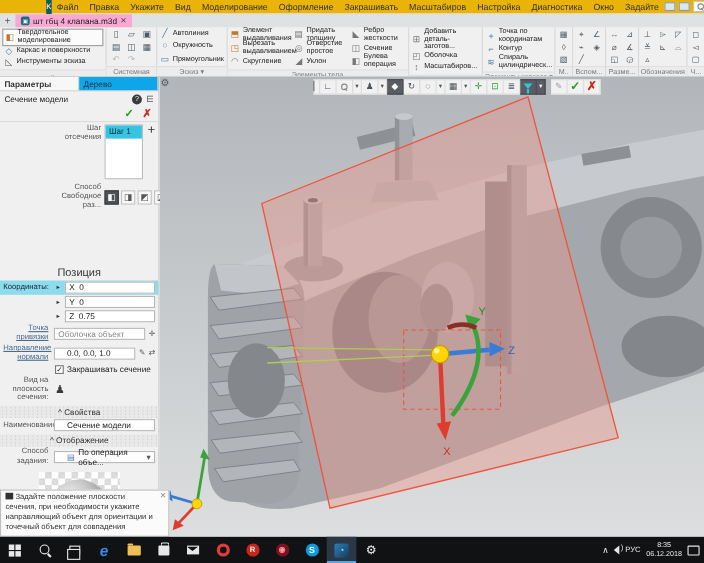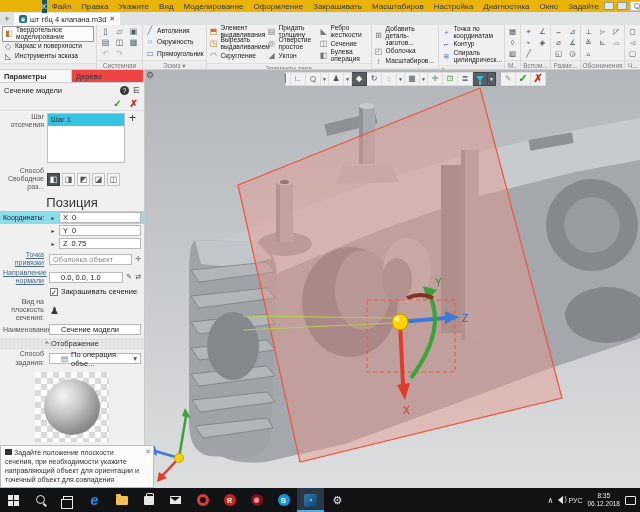--- a/index.html
+++ b/index.html
@@ -14,21 +14,21 @@
   #mb-right { margin-left:auto; display:flex; align-items:center; gap:3px; padding-right:2px; }
   .winlay { width:10px; height:8px; border:1px solid #8a9aa5; background:#dfe7ec; }
   #searchbox { width:148px; height:10px; background:#fff; border:1px solid #c4c4c4; display:flex; align-items:center; gap:3px; padding:0 3px; color:#9a9a9a; font-size:7px; }
   .i-mag { position:relative; width:6px; height:6px; flex:0 0 auto; }
   .i-mag::before { content:""; position:absolute; width:4px; height:4px; border:1px solid #8a8a8a; border-radius:50%; }
   .i-mag::after { content:""; position:absolute; width:3px; height:1px; background:#8a8a8a; transform:rotate(45deg); left:3px; top:5px; }
 
   
   #tabbar { position:absolute; top:13px; left:0; right:0; height:12px; background:#dfe2e3; display:flex; align-items:stretch; }
   #newtab { width:14px; text-align:center; font-size:9px; color:#555; line-height:12px; }
-  #doc-tab { display:flex; align-items:center; gap:3px; background:#ffffff; padding:0 5px; font-size:7.5px; color:#1a1a1a; }
+  #doc-tab { display:flex; align-items:center; gap:3px; background:#f9a8d4; padding:0 5px; font-size:7.5px; color:#1a1a1a; }
   .doc-ico { width:8px; height:8px; background:#17707a; border-radius:2px; color:#fff; font-size:5px; display:flex; align-items:center; justify-content:center; }
   .tab-close { color:#444; font-size:7px; }
 
   
   #ribbon { position:absolute; top:25px; left:0; right:0; height:45px; background:#f0f0f0; border-bottom:1px solid #cfcfcf; display:flex; }
   .rgroup { display:flex; flex-direction:column; border-right:1px solid #d8d8d8; }
   .rcontent { flex:1; display:flex; padding:1px 2px; }
   .glabel { height:9px; font-size:6.5px; color:#7a7a7a; text-align:center; line-height:9px; background:#ececec; border-top:1px solid #e0e0e0; white-space:nowrap; overflow:hidden; }
   .modes { display:flex; flex-direction:column; justify-content:space-between; width:92px; }
   .mode { display:flex; align-items:center; gap:2px; font-size:6.6px; line-height:1.05; color:#222; padding:0 1px; }
@@ -42,40 +42,40 @@
   .bodygrid { display:grid; grid-template-columns:58px 52px 50px; grid-auto-rows:12px; padding:1px 2px; align-content:space-between; }
   .sgrid { display:grid; grid-auto-rows:11px; gap:0 1px; padding:1px 1px; align-content:space-between; }
   .sgrid span { font-size:7.5px; display:flex; align-items:center; justify-content:center; color:#4a5a66; }
 
   
   #main { position:absolute; top:70px; left:0; right:0; bottom:24px; display:flex; }
 
   
   #panel { width:145px; background:#f0f0f0; border-right:1px solid #c9c9c9; font-size:7.5px; position:relative; }
   #ptabs { display:flex; height:13px; border-bottom:1px solid #d0d0d0; }
-  .ptab { flex:1; text-align:left; padding:2px 4px; font-size:7.5px; color:#333; background:#ef4444; border-right:1px solid #d0d0d0; }
+  .ptab { flex:1; text-align:left; padding:2px 4px; font-size:7.5px; color:#333; background:#0ea5e9; border-right:1px solid #d0d0d0; }
   .ptab.act { background:#f7f7f7; font-weight:bold; }
   #ptitle { display:flex; align-items:center; height:15px; padding:0 4px; }
   #ptitle .t { font-size:7.5px; color:#222; }
   #ptitle .ticons { margin-left:auto; display:flex; gap:4px; align-items:center; }
   .qmark { width:9px; height:9px; border-radius:50%; background:#3a3a3a; color:#fff; font-size:6.5px; display:flex; align-items:center; justify-content:center; }
   .treeico { font-size:8px; color:#555; }
   #okrow { display:flex; justify-content:flex-end; gap:8px; padding:0 6px 2px 0; height:13px; align-items:center; border-bottom:1px solid #ddd; }
   .chk { color:#1fa01f; font-weight:bold; font-size:10px; }
   .crx { color:#d02a1a; font-weight:bold; font-size:10px; }
-  .prow { display:flex; align-items:flex-start; padding:2px 3px; }
+  .prow { display:flex; align-items:flex-start; padding:2px 3px;margin-left:48px; }
   .plabel { width:44px; text-align:right; color:#555; font-size:7px; padding-right:3px; line-height:1.15; flex:0 0 auto; }
   .plink { color:#4a6b8a; text-decoration:underline; }
   #steplist { width:78px; height:50px; background:#fff; border:1px solid #bdbdbd; }
   .stepitem { height:12px; background:#39c3e2; color:#10323a; padding:1px 3px; font-size:7.5px; }
   .plus { font-size:12px; color:#333; margin-left:4px; line-height:10px; }
   .mrow { display:flex; gap:2px; align-items:center; }
   .mbtn { width:13px; height:13px; border:1px solid #c2c2c2; background:#f7f7f7; display:flex; align-items:center; justify-content:center; font-size:8px; color:#555; }
   .mbtn.act { background:#4d5257; color:#fff; border-color:#3a3e42; }
-  .pheader { text-align:center; font-size:13px; color:#333; padding:2px 0 1px 0; }
+  .pheader { text-align:center; font-size:10px; color:#333; padding:2px 0 1px 0;margin-top:48px; }
   .crow { display:flex; align-items:center; padding:1px 3px; gap:2px; }
   .crow.hl { background:#8ddcec; }
   .pin { font-size:5px; color:#333; width:8px; text-align:center; }
   .cfield { flex:1; height:11px; background:#fff; border:1px solid #b9b9b9; display:flex; align-items:center; gap:4px; padding:0 3px; font-size:7.5px; }
   .cfield .ax { color:#222; }
   .ffield { flex:1; height:11px; background:#fff; border:1px solid #b9b9b9; display:flex; align-items:center; padding:0 3px; font-size:7.5px; color:#888; }
   .ffield.val { color:#222;padding-left:11px; }
   .sideico { font-size:7px; color:#555; margin-left:1px; }
   .cbrow { display:flex; align-items:center; gap:3px; padding:1px 3px 1px 50px; }
   .cbox { width:8px; height:8px; border:1px solid #777; background:#fff; font-size:7px; line-height:8px; text-align:center; color:#222; }
@@ -442,20 +442,21 @@
       <div class="cbrow">
         <span class="cbox"><span>✓</span></span>
         <span>Закрашивать сечение</span>
       </div>
 
       <div class="crow">
         <span class="plabel">Вид на плоскость сечения:</span>
         <span class="sideico" style="font-size:10px;color:#3a3a3a;">♟</span>
       </div>
 
+      <div class="band">^ <span>Свойства</span></div>
 
       <div class="crow">
         <span class="plabel">Наименование:</span>
         <span class="ffield val">Сечение модели</span>
       </div>
 
       <div class="band">^ <span>Отображение</span></div>
 
       <div class="crow">
         <span class="plabel">Способ задания:</span>

